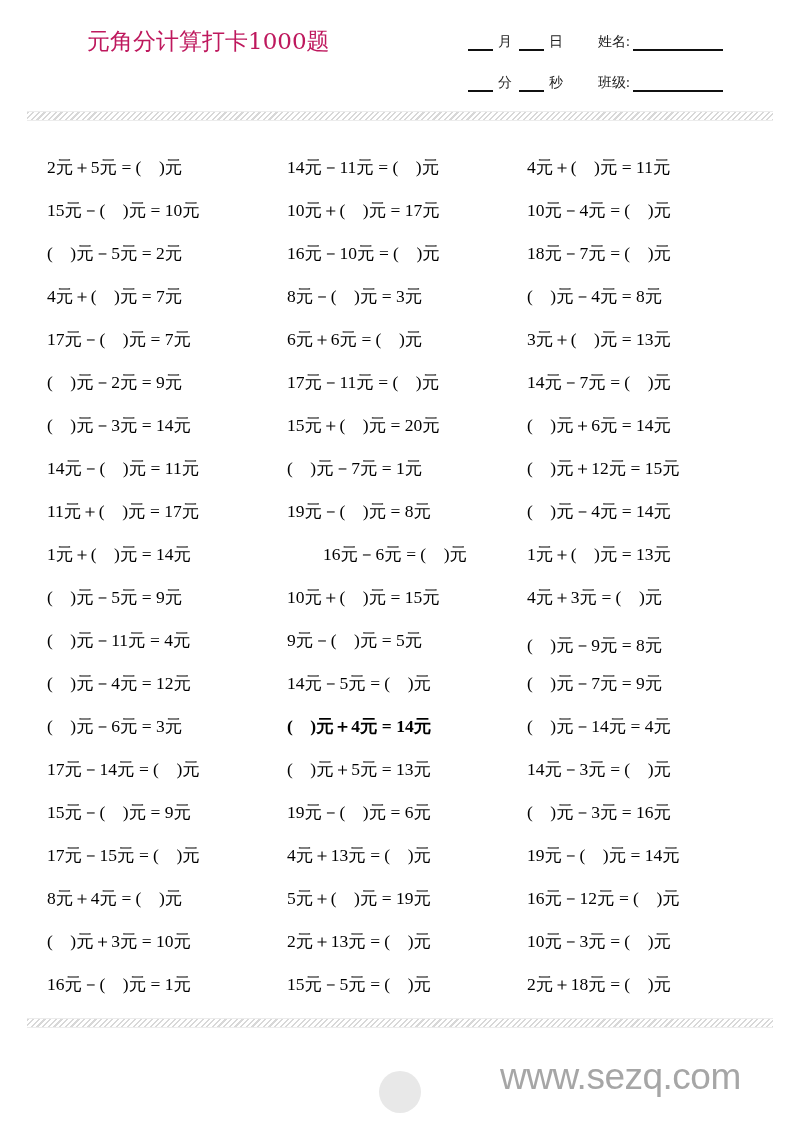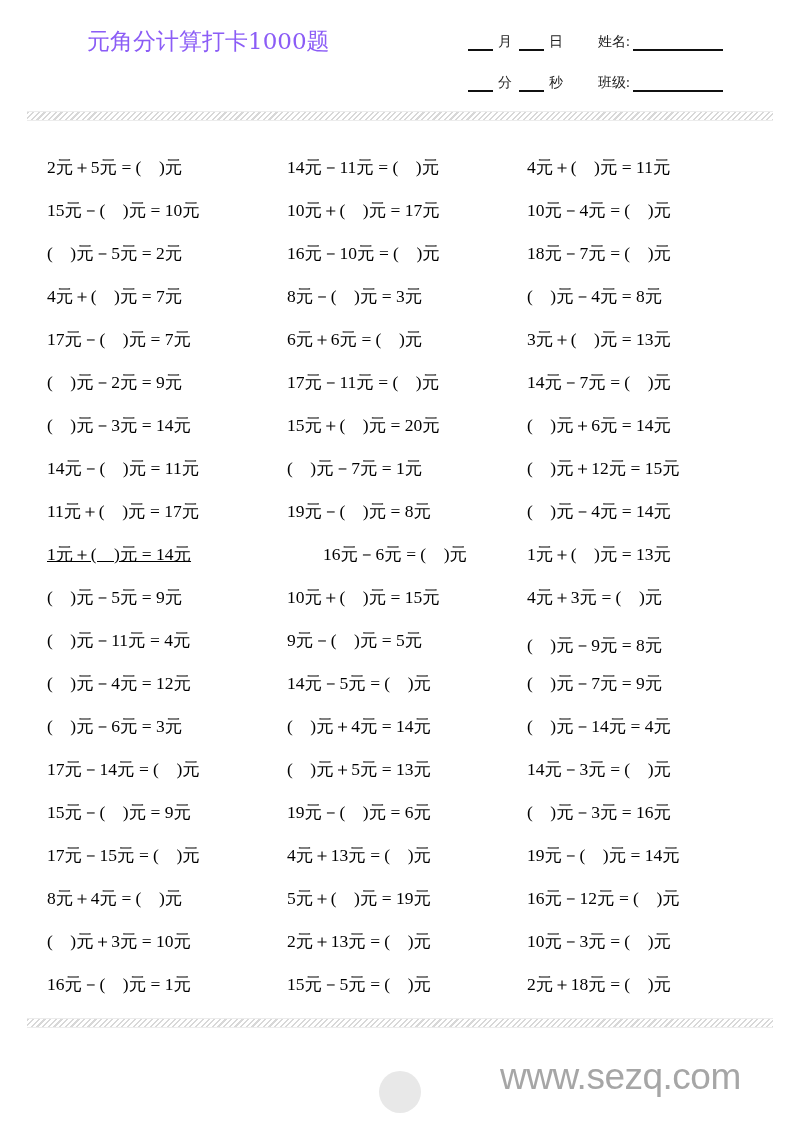--- a/index.html
+++ b/index.html
@@ -1,19 +1,19 @@
 <!DOCTYPE html>
 <html><head>
   <meta charset="utf-8">
   <style>
     html, body { margin: 0; padding: 0; background: #ffffff; }
     body { width: 800px; height: 1132px; position: relative; overflow: hidden;
            font-family: "Liberation Serif", "DejaVu Serif", serif; color: #1a1a1a; }
     .title { position: absolute; left: 87px; top: 26px; font-size: 23px; letter-spacing: 0px;
-             font-family: "DejaVu Serif", "Liberation Serif", serif; font-weight: normal; color: #8b5cf6; }
+             font-family: "DejaVu Serif", "Liberation Serif", serif; font-weight: normal; color: #be185d; }
     .meta-row { position: absolute; left: 468px; font-size: 14px; color: #222; display: flex; align-items: flex-end; }
     .meta-row.r1 { top: 33px; }
     .meta-row.r2 { top: 74px; }
     .blank-short { display: inline-block; width: 25px; border-bottom: 2px solid #111; height: 11px; margin-right: 5px; }
     .meta-unit { display: inline-block; margin-right: 7px; }
     .meta-unit.last { margin-right: 35px; }
     .meta-label { display: inline-block; margin-right: 3px; }
     .blank-long { display: inline-block; width: 90px; border-bottom: 2px solid #111; height: 11px; }
     .hatch { position: absolute; left: 27px; width: 746px; height: 8px;
              background: repeating-linear-gradient(135deg, #d8d8d8 0px, #d8d8d8 1.5px, #ffffff 1.5px, #ffffff 4px);
@@ -54,21 +54,21 @@
 <div class="problems" id="problems">
     <div class="problem" style="left: 47px; top: 157px;">2元＋5元 = (    )元</div>
     <div class="problem" style="left: 47px; top: 200px;">15元－(    )元 = 10元</div>
     <div class="problem" style="left: 47px; top: 243px;">(    )元－5元 = 2元</div>
     <div class="problem" style="left: 47px; top: 286px;">4元＋(    )元 = 7元</div>
     <div class="problem" style="left: 47px; top: 329px;">17元－(    )元 = 7元</div>
     <div class="problem" style="left: 47px; top: 372px;">(    )元－2元 = 9元</div>
     <div class="problem" style="left: 47px; top: 415px;">(    )元－3元 = 14元</div>
     <div class="problem" style="left: 47px; top: 458px;">14元－(    )元 = 11元</div>
     <div class="problem" style="left: 47px; top: 501px;">11元＋(    )元 = 17元</div>
-    <div class="problem" style="left: 47px; top: 544px; text-decoration: underline;">1元＋(    )元 = 14元</div>
+    <div class="problem" style="left: 47px; top: 544px;">1元＋(    )元 = 14元</div>
     <div class="problem" style="left: 47px; top: 587px;">(    )元－5元 = 9元</div>
     <div class="problem" style="left: 47px; top: 630px;">(    )元－11元 = 4元</div>
     <div class="problem" style="left: 47px; top: 673px;">(    )元－4元 = 12元</div>
     <div class="problem" style="left: 47px; top: 716px;">(    )元－6元 = 3元</div>
     <div class="problem" style="left: 47px; top: 759px;">17元－14元 = (    )元</div>
     <div class="problem" style="left: 47px; top: 802px; text-align: right;">15元－(    )元 = 9元</div>
     <div class="problem" style="left: 47px; top: 845px;">17元－15元 = (    )元</div>
     <div class="problem" style="left: 47px; top: 888px;">8元＋4元 = (    )元</div>
     <div class="problem" style="left: 47px; top: 931px;">(    )元＋3元 = 10元</div>
     <div class="problem" style="left: 47px; top: 974px;">16元－(    )元 = 1元</div>
@@ -78,21 +78,21 @@
     <div class="problem" style="left: 287px; top: 286px;">8元－(    )元 = 3元</div>
     <div class="problem" style="left: 287px; top: 329px;">6元＋6元 = (    )元</div>
     <div class="problem" style="left: 287px; top: 372px;">17元－11元 = (    )元</div>
     <div class="problem" style="left: 287px; top: 415px;">15元＋(    )元 = 20元</div>
     <div class="problem" style="left: 287px; top: 458px;">(    )元－7元 = 1元</div>
     <div class="problem" style="left: 287px; top: 501px;">19元－(    )元 = 8元</div>
     <div class="problem" style="left: 287px; top: 544px; margin-left: 36px;">16元－6元 = (    )元</div>
     <div class="problem" style="left: 287px; top: 587px;">10元＋(    )元 = 15元</div>
     <div class="problem" style="left: 287px; top: 630px;">9元－(    )元 = 5元</div>
     <div class="problem" style="left: 287px; top: 673px;">14元－5元 = (    )元</div>
-    <div class="problem" style="left: 287px; top: 716px;">(    )元＋4元 = 14元</div>
+    <div class="problem" style="left: 287px; top: 716px; font-weight: bold;">(    )元＋4元 = 14元</div>
     <div class="problem" style="left: 287px; top: 759px;">(    )元＋5元 = 13元</div>
     <div class="problem" style="left: 287px; top: 802px;">19元－(    )元 = 6元</div>
     <div class="problem" style="left: 287px; top: 845px;">4元＋13元 = (    )元</div>
     <div class="problem" style="left: 287px; top: 888px;">5元＋(    )元 = 19元</div>
     <div class="problem" style="left: 287px; top: 931px;">2元＋13元 = (    )元</div>
     <div class="problem" style="left: 287px; top: 974px;">15元－5元 = (    )元</div>
     <div class="problem" style="left: 527px; top: 157px;">4元＋(    )元 = 11元</div>
     <div class="problem" style="left: 527px; top: 200px;">10元－4元 = (    )元</div>
     <div class="problem" style="left: 527px; top: 243px;">18元－7元 = (    )元</div>
     <div class="problem" style="left: 527px; top: 286px;">(    )元－4元 = 8元</div>

